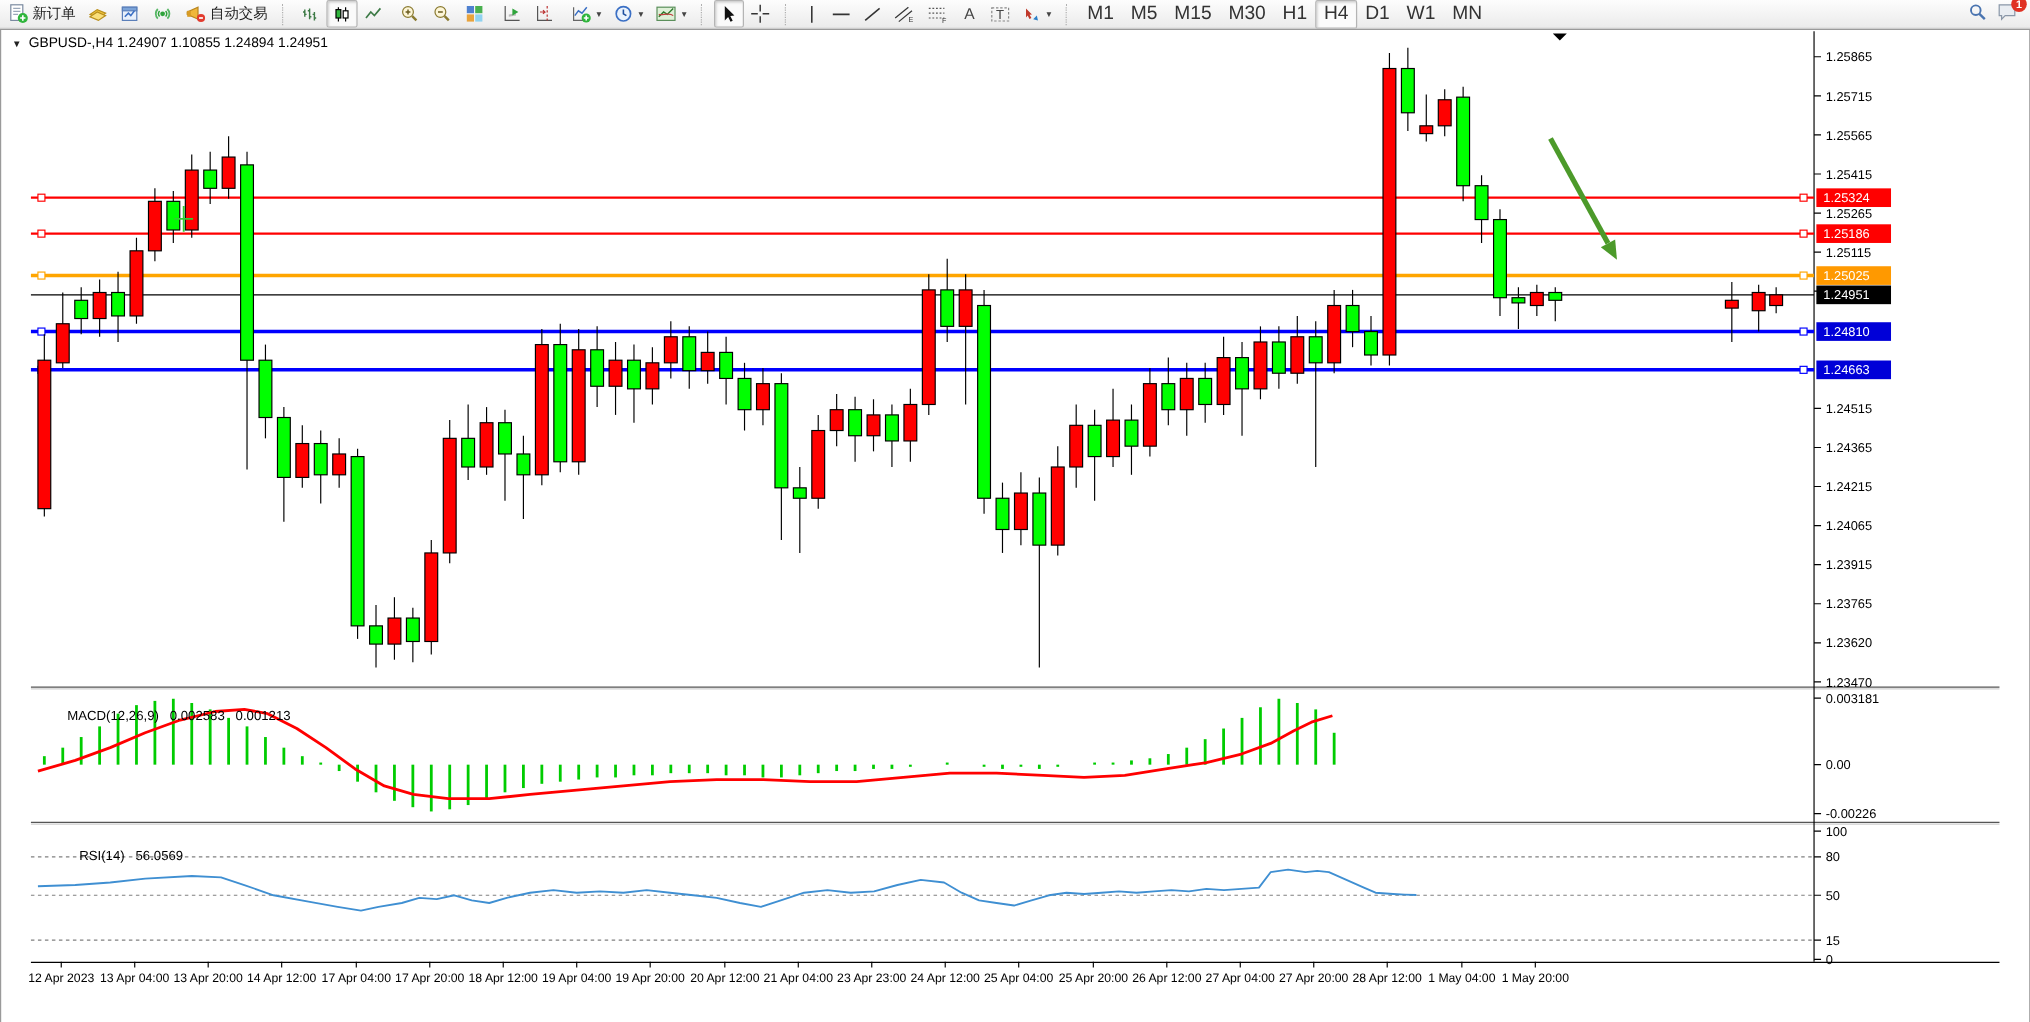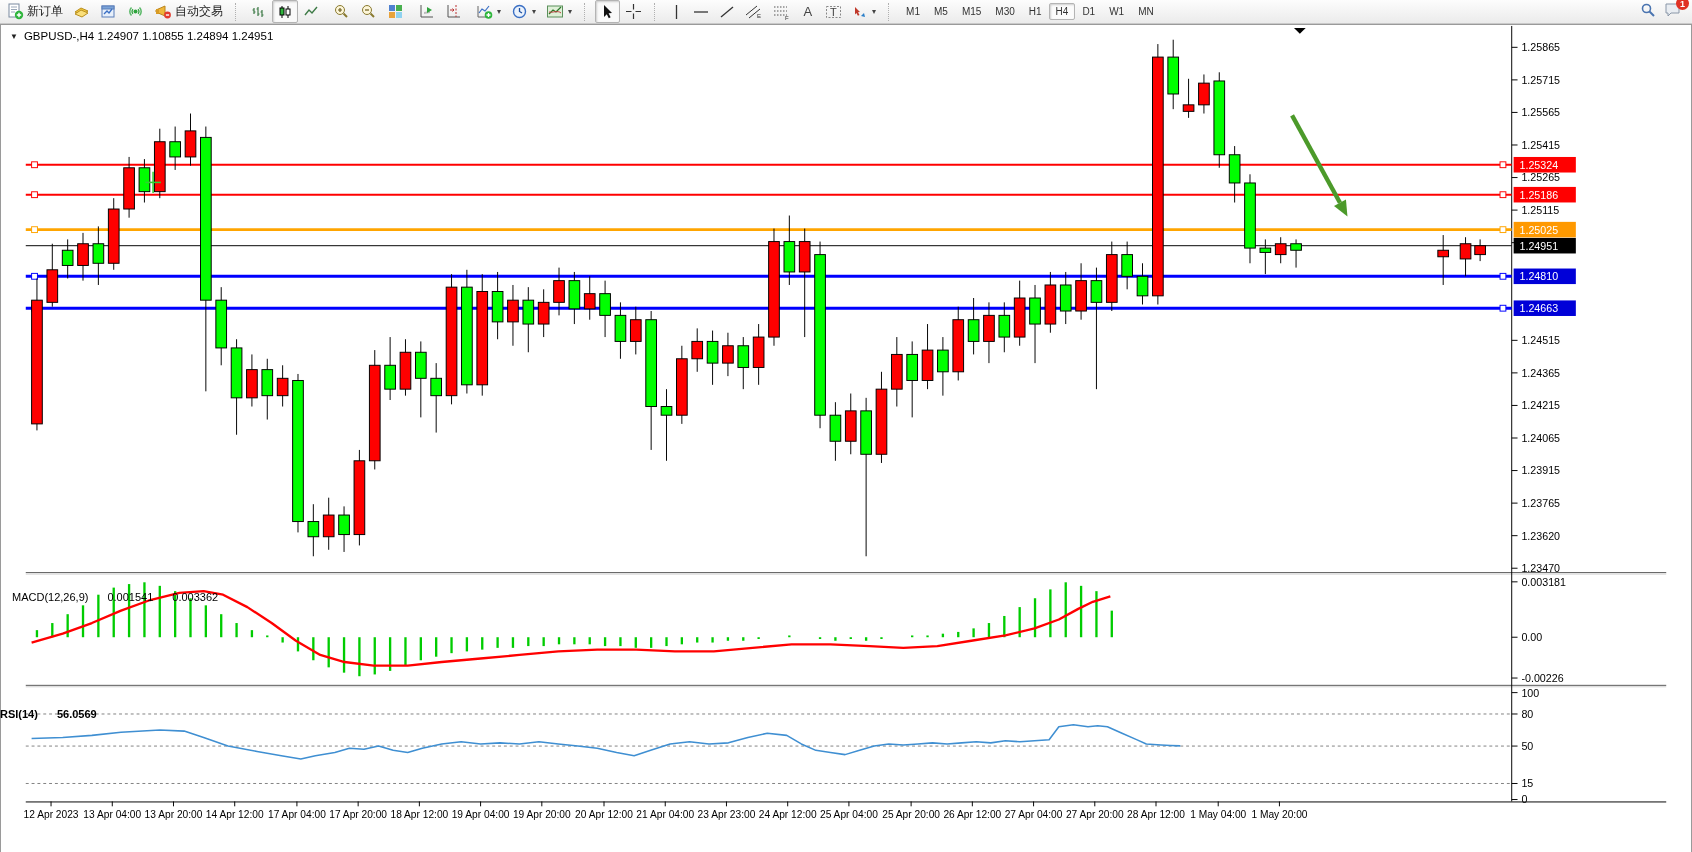--- a/index.html
+++ b/index.html
@@ -5,32 +5,32 @@
   html,body{margin:0;padding:0;background:#fff;width:1692px;height:852px;overflow:hidden;
     font-family:"Liberation Sans",sans-serif;-webkit-font-smoothing:none;}
   .toolbar{position:absolute;left:0;top:0;width:1692px;height:23px;background:linear-gradient(#fdfdfd,#ebebeb);
     border-bottom:1px solid #c9c9c9;display:flex;align-items:center;font-size:12px;color:#222;}
   .tb-group{display:flex;align-items:center;height:23px;padding:0 2px;}
   .sep{width:5px;height:18px;border-left:1px dotted #b0b0b0;margin:0 3px 0 5px;}
   .tb-btn{display:flex;align-items:center;gap:3px;padding:1px 4px;height:19px;border:1px solid transparent;
     border-radius:2px;cursor:default;white-space:nowrap;}
   .tb-btn.pressed{background:#fafafa;border:1px solid #b4b4b4;box-shadow:inset 1px 1px 2px rgba(0,0,0,.18);}
   .tb-btn svg{display:block;}
-  .tf-btn{font-size:10px;color:#333;padding:2px 6px;border:1px solid transparent;border-radius:2px;}
+  .tf-btn{font-size:16px;color:#333;padding:2px 6px;border:1px solid transparent;border-radius:2px;}
   .tf-btn.pressed{background:#fbfbfb;border:1px solid #b4b4b4;box-shadow:inset 1px 1px 2px rgba(0,0,0,.18);}
   .caret{font-size:8px;color:#444;margin-left:1px;}
   .tb-right{margin-left:auto;display:flex;align-items:center;gap:8px;padding-right:10px;}
   .chat-wrap{position:relative;}
   .badge{position:absolute;top:-5px;right:-7px;background:#e03224;color:#fff;border-radius:50%;
     width:13px;height:13px;font-size:9px;font-weight:bold;display:flex;align-items:center;justify-content:center;}
   .chart-window{position:absolute;left:0;top:24px;width:1690px;height:827px;border:1px solid #9a9a9a;background:#fff;}
   #chart{position:absolute;left:0;top:24px;}
   .chart-title{position:absolute;left:10px;top:30px;font-size:11.5px;color:#000;display:flex;align-items:center;gap:6px;}
   .chart-title .tri{font-size:8px;color:#222;}
-  .ind-label{position:absolute;font-size:11px;color:#000;display:flex;gap:19px;}
+  .ind-label{position:absolute;font-size:11px;color:#000;display:flex;gap:9px;margin-left:44px;}
 </style>
 </head>
 <body>
 
 <div class="toolbar">
   <div class="tb-group">
     <div class="tb-btn">
       <span>
           <svg width="17" height="17" viewBox="0 0 17 17">
             <rect x="2" y="1" width="10" height="13" fill="#fff" stroke="#7a8aa0"></rect>
@@ -694,19 +694,19 @@
       <text x="1292" y="841" text-anchor="middle">1 May 20:00</text>
     </g>
   </svg>
 
 <div class="chart-title">
   <span class="tri">▼</span>
   <span>GBPUSD-,H4  1.24907 1.10855 1.24894 1.24951</span>
 </div>
 <div class="ind-label" style="left:12px;top:591px;">
   <span>MACD(12,26,9)</span>
-  <span>0.001541</span>
-  <span>0.003362</span>
+  <span>0.002583</span>
+  <span>0.001213</span>
 </div>
-<div class="ind-label" style="left:0;top:708px;font-weight:bold;">
+<div class="ind-label" style="left:22px;top:708px;">
   <span>RSI(14)</span>
   <span>56.0569</span>
 </div>
 
 </body></html>

